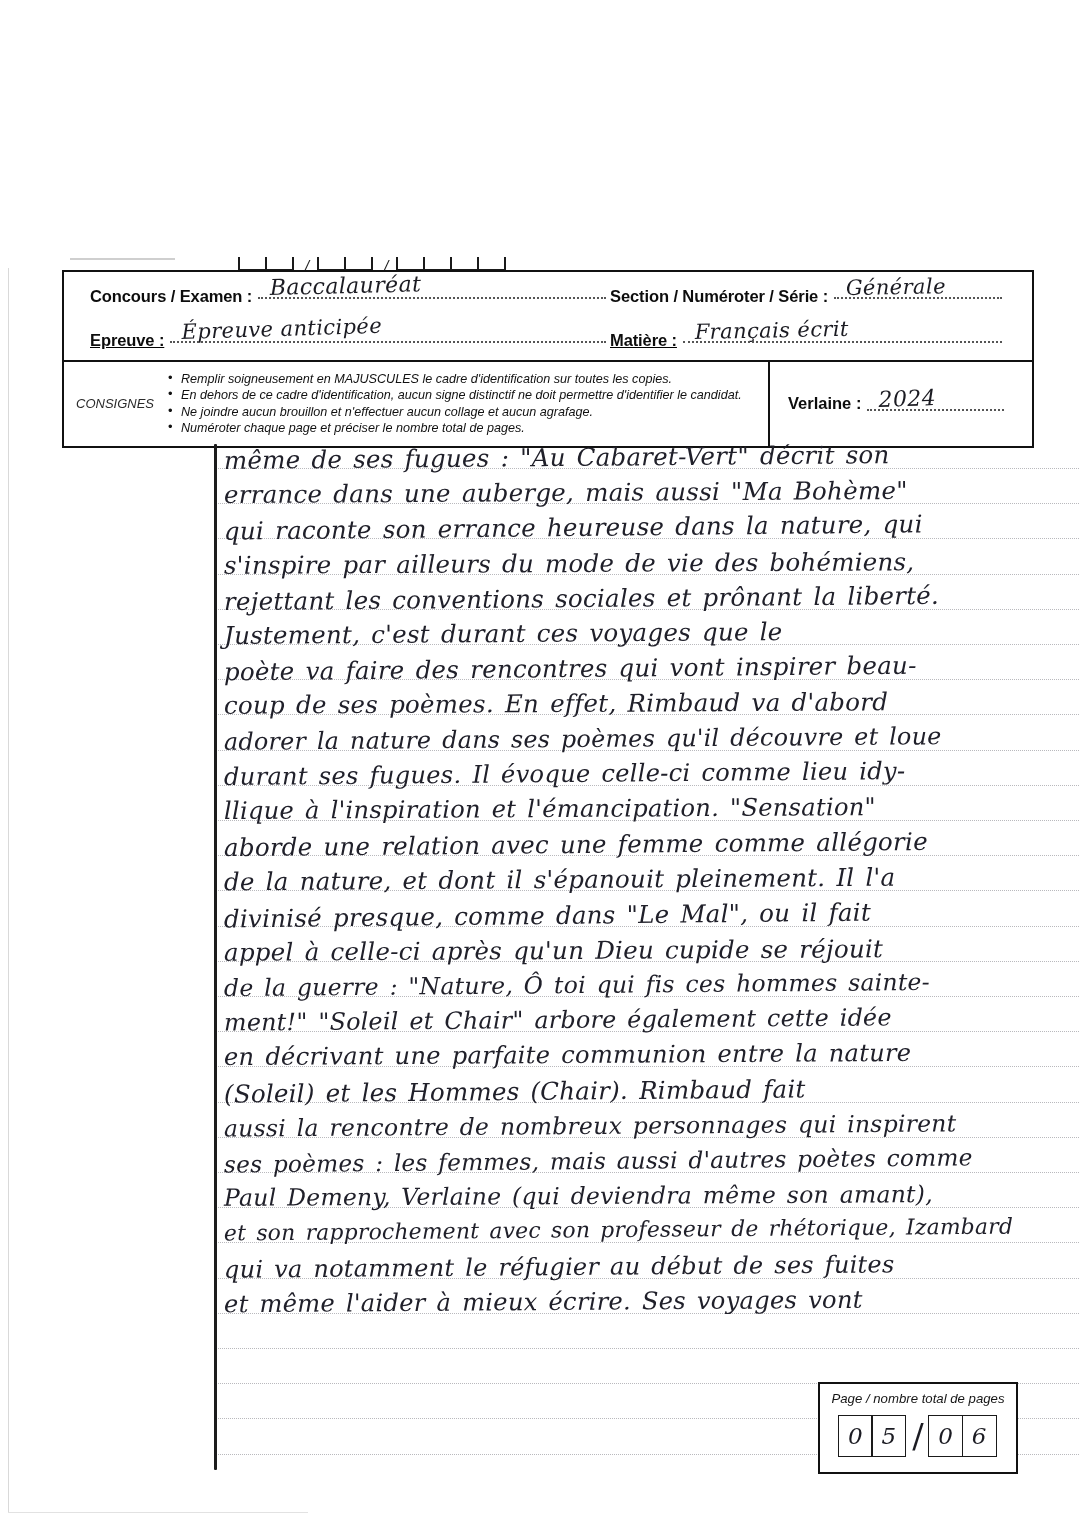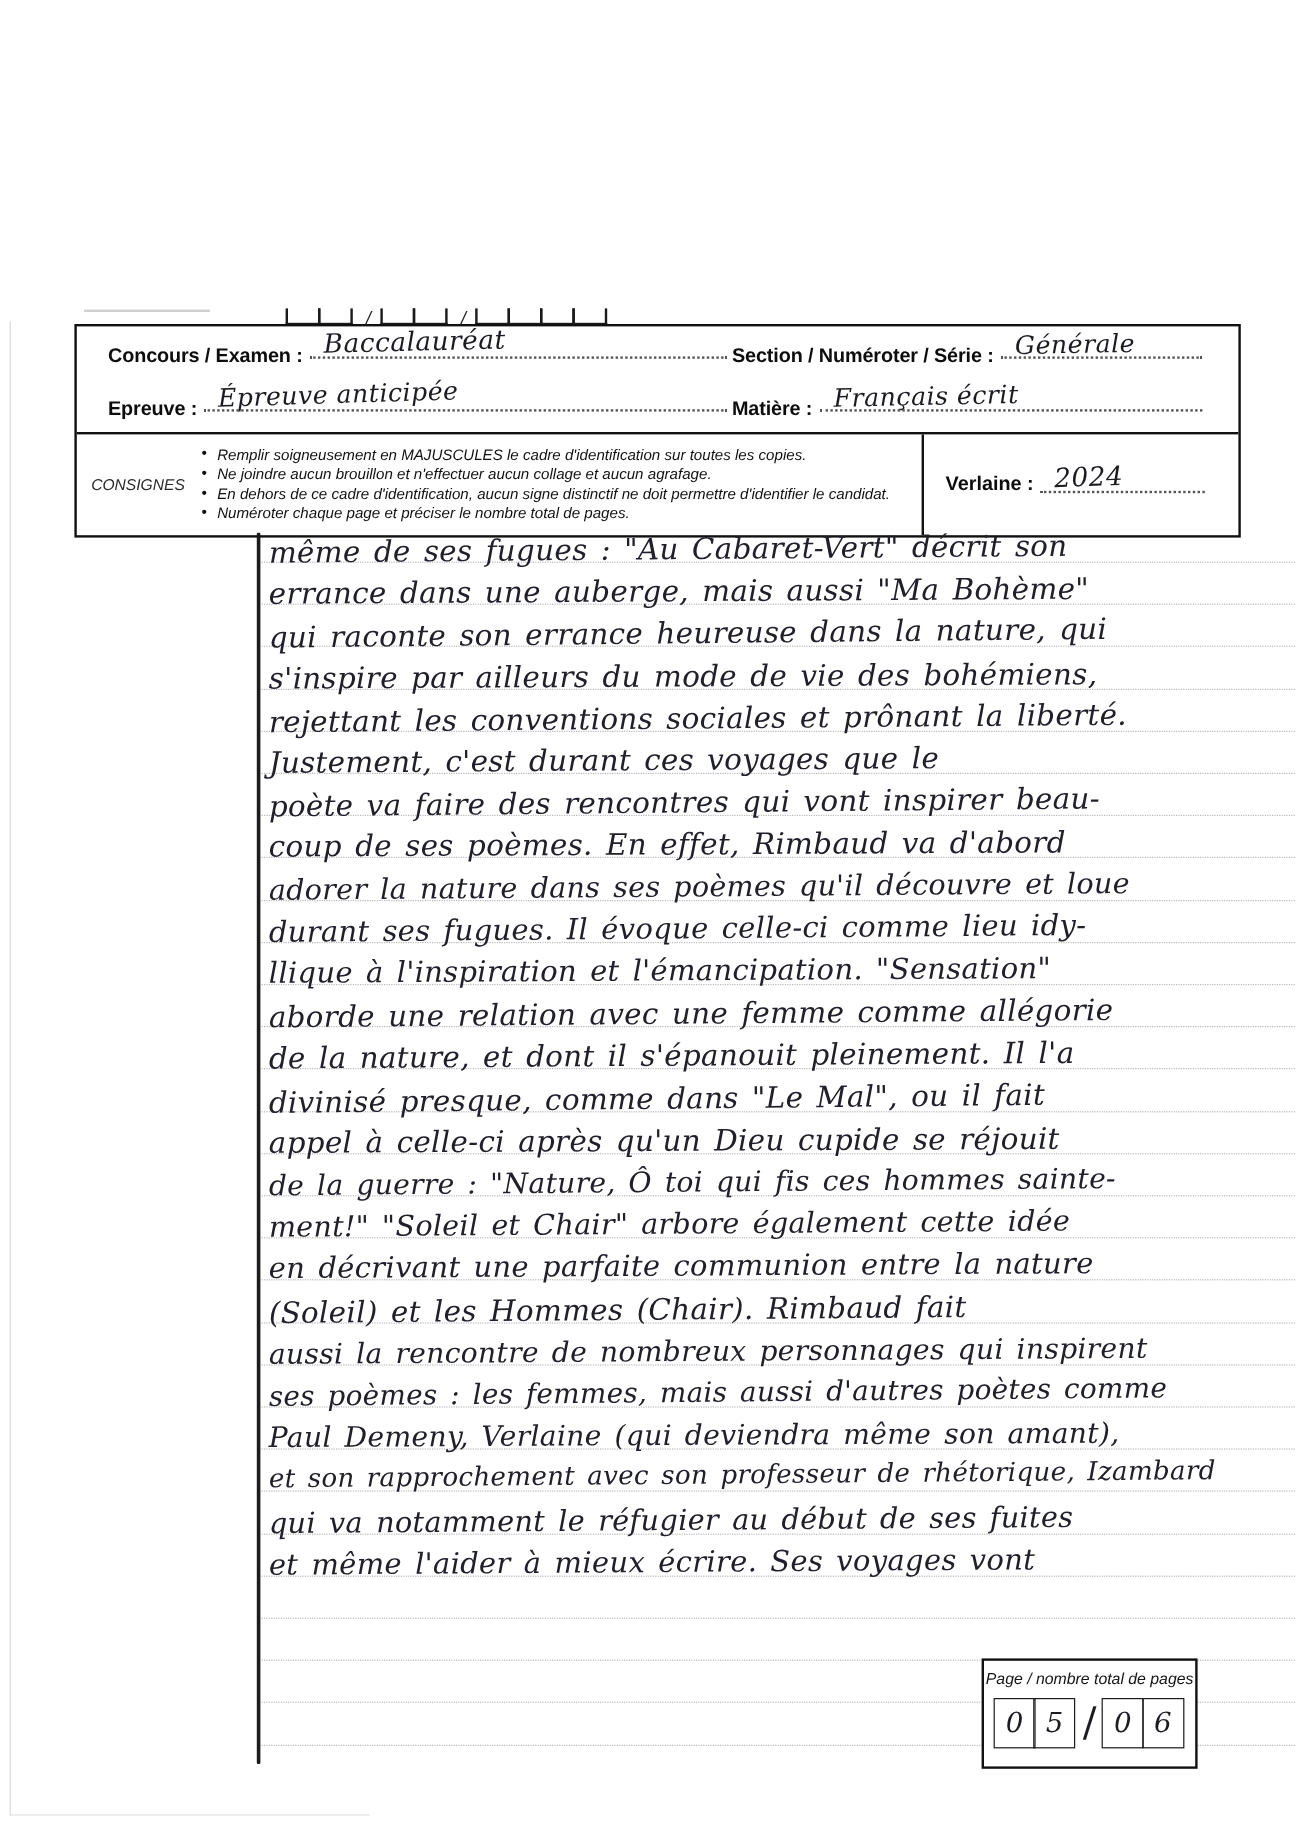--- a/index.html
+++ b/index.html
@@ -87,21 +87,21 @@
     box-sizing: border-box;
     background: #fff;
   }
 
   .ident-row {
     display: flex;
     align-items: center;
     height: 44px;
     padding: 0 26px;
   }
-  .ident-row.second { border-bottom: 2px solid #111111; }
+  .ident-row.second { border-bottom: 2px solid #111111; text-decoration: underline; }
 
   .field {
     display: flex;
     align-items: baseline;
     position: relative;
   }
   .field.left  { width: 520px; }
   .field.right { flex: 1; }
 
   .field-label {
@@ -276,21 +276,21 @@
     white-space: nowrap;
     letter-spacing: 0.25px;
     word-spacing: 3px;
   }
 
   
   .pagenum-box {
     position: absolute;
     left: 818px;
     top: 1382px;
-    width: 180px;
+    width: 200px;
     height: 92px;
     border: 2.5px solid #111111;
     box-sizing: border-box;
     background: #fff;
     display: flex;
     flex-direction: column;
     align-items: center;
     padding-top: 7px;
   }
   .pagenum-title {
@@ -383,22 +383,22 @@
           <span class="hand h4">Français écrit</span>
         </span>
       </div>
     </div>
 
     <div class="consignes-wrap">
       <div class="consignes-box">
         <span class="consignes-label">CONSIGNES</span>
         <ul class="consignes-list">
           <li>Remplir soigneusement en MAJUSCULES le cadre d'identification sur toutes les copies.</li>
+          <li>En dehors de ce cadre d'identification, aucun signe distinctif ne doit permettre d'identifier le candidat.</li>
           <li>Ne joindre aucun brouillon et n'effectuer aucun collage et aucun agrafage.</li>
-          <li>En dehors de ce cadre d'identification, aucun signe distinctif ne doit permettre d'identifier le candidat.</li>
           <li>Numéroter chaque page et préciser le nombre total de pages.</li>
         </ul>
       </div>
       <div class="session-box">
         <span class="session-label">Verlaine :</span>
         <span class="session-dots">
           <span class="hand h5">2024</span>
         </span>
       </div>
     </div>

